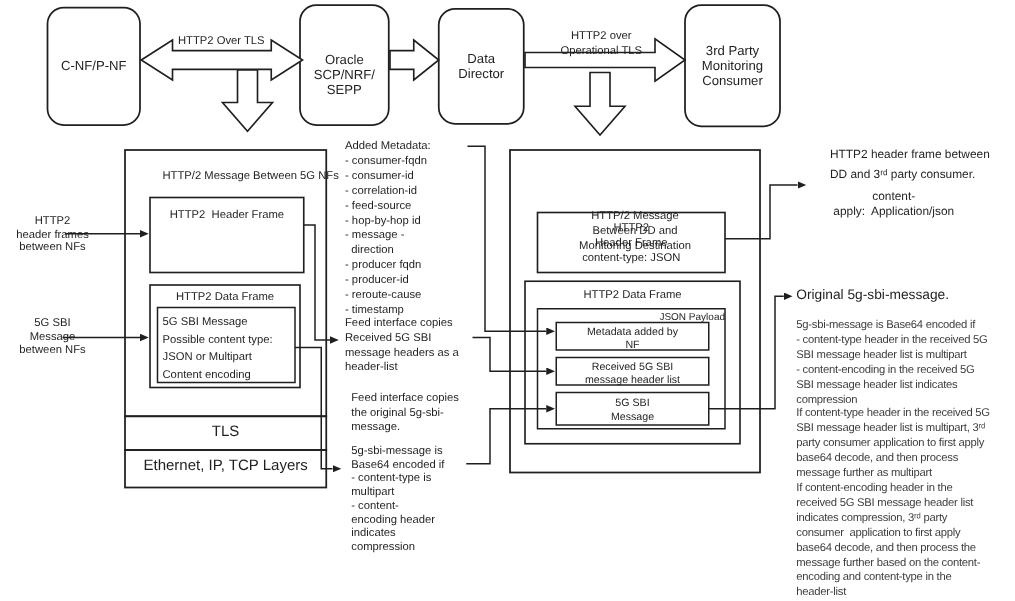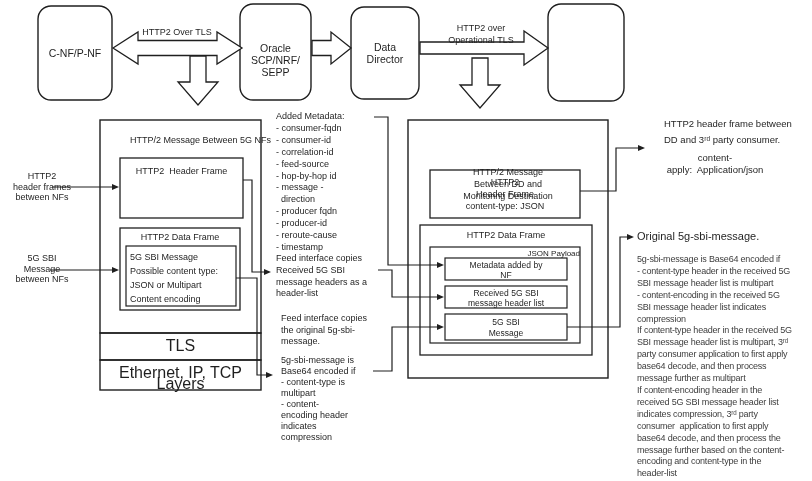--- a/index.html
+++ b/index.html
@@ -5,21 +5,21 @@
   html,body{margin:0;padding:0;background:#ffffff;}
   #canvas{position:relative;width:812px;height:481px;background:#ffffff;overflow:hidden;
           font-family:"Liberation Sans","DejaVu Sans",sans-serif;color:#1f1f1f;}
   #shapes{position:absolute;left:0;top:0;width:812px;height:481px;}
   .t{position:absolute;white-space:pre-wrap;line-height:11px;font-size:9px;color:#1f1f1f;}
   .c{text-align:center;}
   .flexc{display:flex;align-items:center;justify-content:center;text-align:center;}
   .node{font-size:10.5px;line-height:12px;}
   .small{font-size:8px;text-align:right;}
   .mid{font-size:8.5px;line-height:10px;}
-  .band{font-size:16px;}
+  .band{font-size:12px;}
   .note{font-size:9px;letter-spacing:-0.2px;color:#3d3d3d;line-height:11.9px;}
 </style>
 </head>
 <body>
 
 <div id="canvas">
 
   <svg id="shapes" viewBox="0 0 812 481" xmlns="http://www.w3.org/2000/svg">
     <defs>
       <marker id="arr" markerWidth="8" markerHeight="8" refX="0" refY="3" orient="auto" markerUnits="userSpaceOnUse">
@@ -63,20 +63,23 @@
     <path d="M580,191 L616,191 L616,148 L638,148" fill="none" stroke="#1f1f1f" stroke-width="1.2" marker-end="url(#arr)"></path>
     <path d="M567,327 L620,327 L620,237 L627,237" fill="none" stroke="#1f1f1f" stroke-width="1.2" marker-end="url(#arr)"></path>
   </svg>
 
   <div class="t node flexc" style="left:38px;top:6px;width:74px;height:94px;">C-NF/P-NF</div>
   <div class="t node flexc" style="left:240px;top:12px;width:71px;height:96px;">Oracle
 SCP/NRF/
 SEPP</div>
   <div class="t node flexc" style="left:351px;top:7px;width:68px;height:92px;">Data
 Director</div>
+  <div class="t node flexc" style="left:548px;top:4px;width:76px;height:97px;">3rd Party
+Monitoring
+Consumer</div>
 
   <div class="t c" style="left:130px;top:27px;width:94px;">HTTP2 Over TLS</div>
   <div class="t c" style="left:431px;top:22px;width:100px;line-height:12px;">HTTP2 over
 Operational TLS</div>
 
   <div class="t c" style="left:100px;top:135px;width:161px;padding-left:20px;">HTTP/2 Message Between 5G NFs</div>
   <div class="t c" style="left:120px;top:166px;width:123px;">HTTP2  Header Frame</div>
   <div class="t c" style="left:120px;top:232px;width:120px;">HTTP2 Data Frame</div>
   <div class="t" style="left:130px;top:250px;width:104px;line-height:14px;">5G SBI Message
 Possible content type:

